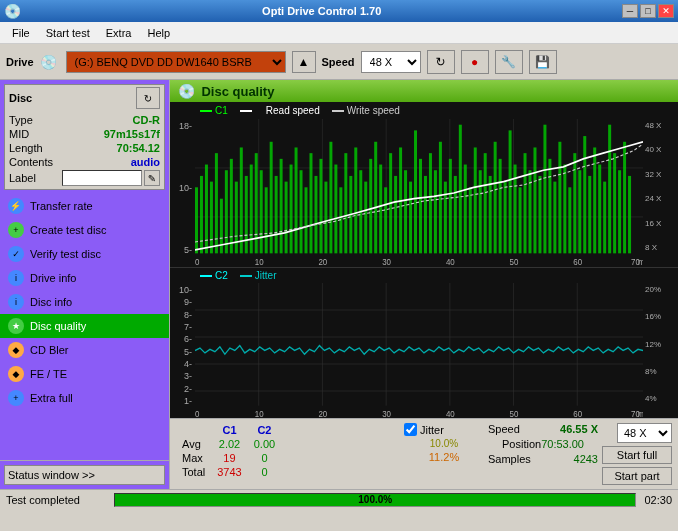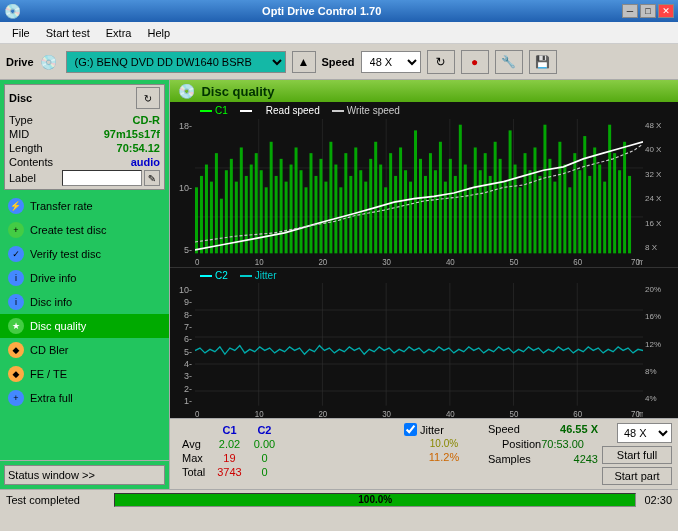--- a/index.html
+++ b/index.html
@@ -11,31 +11,31 @@
     .title-buttons { display: flex; gap: 2px; }
     .title-btn { width: 16px; height: 14px; background: #c0c0c0; border: 1px solid #888; font-size: 9px; display: flex; align-items: center; justify-content: center; cursor: pointer; color: #000; }
     
     
     .menu-bar { background: #f0f0f0; height: 22px; display: flex; align-items: center; padding: 0 4px; border-bottom: 1px solid #ccc; }
     .menu-item { padding: 2px 8px; font-size: 11px; cursor: pointer; }
     
     
     .drive-bar { background: #d4d0c8; height: 36px; display: flex; align-items: center; padding: 2px 6px; gap: 6px; border-bottom: 1px solid #aaa; }
     .drive-label { font-size: 11px; font-weight: bold; }
-    .drive-select { height: 22px; font-size: 11px; background: #14b8a6; border: 1px solid #888; padding: 1px 4px; width: 220px; }
+    .drive-select { height: 22px; font-size: 11px; background: #c2410c; border: 1px solid #888; padding: 1px 4px; width: 220px; }
     .drive-btn { width: 24px; height: 22px; background: #d4d0c8; border: 1px solid #888; display: flex; align-items: center; justify-content: center; cursor: pointer; font-size: 12px; }
     .speed-label { font-size: 11px; font-weight: bold; }
     .speed-select { height: 22px; font-size: 11px; background: white; border: 1px solid #888; padding: 1px 4px; width: 60px; }
     .icon-btn { width: 28px; height: 24px; background: #d4d0c8; border: 1px solid #888; display: flex; align-items: center; justify-content: center; cursor: pointer; font-size: 14px; }
     
     
     .main-content { display: flex; height: calc(531px - 22px - 22px - 36px - 22px - 20px); }
     
     
-    .left-panel { width: 170px; background: #22c55e; border-right: 1px solid #aaa; display: flex; flex-direction: column; flex-shrink: 0; }
+    .left-panel { width: 170px; background: #8b5cf6; border-right: 1px solid #aaa; display: flex; flex-direction: column; flex-shrink: 0; }
     
     
     .disc-info-box { border: 1px solid #888; margin: 4px; background: #d4d0c8; }
     .disc-info-header { background: #d4d0c8; padding: 2px 4px; display: flex; justify-content: space-between; align-items: center; }
     .disc-info-header-text { font-size: 11px; font-weight: bold; }
     .disc-info-content { padding: 2px 4px; }
     .disc-row { display: flex; justify-content: space-between; padding: 1px 0; }
     .disc-row-label { color: #000; font-size: 11px; }
     .disc-row-value { color: #008000; font-size: 11px; font-weight: bold; }
     .disc-row-value.blue { color: #0000cc; }

